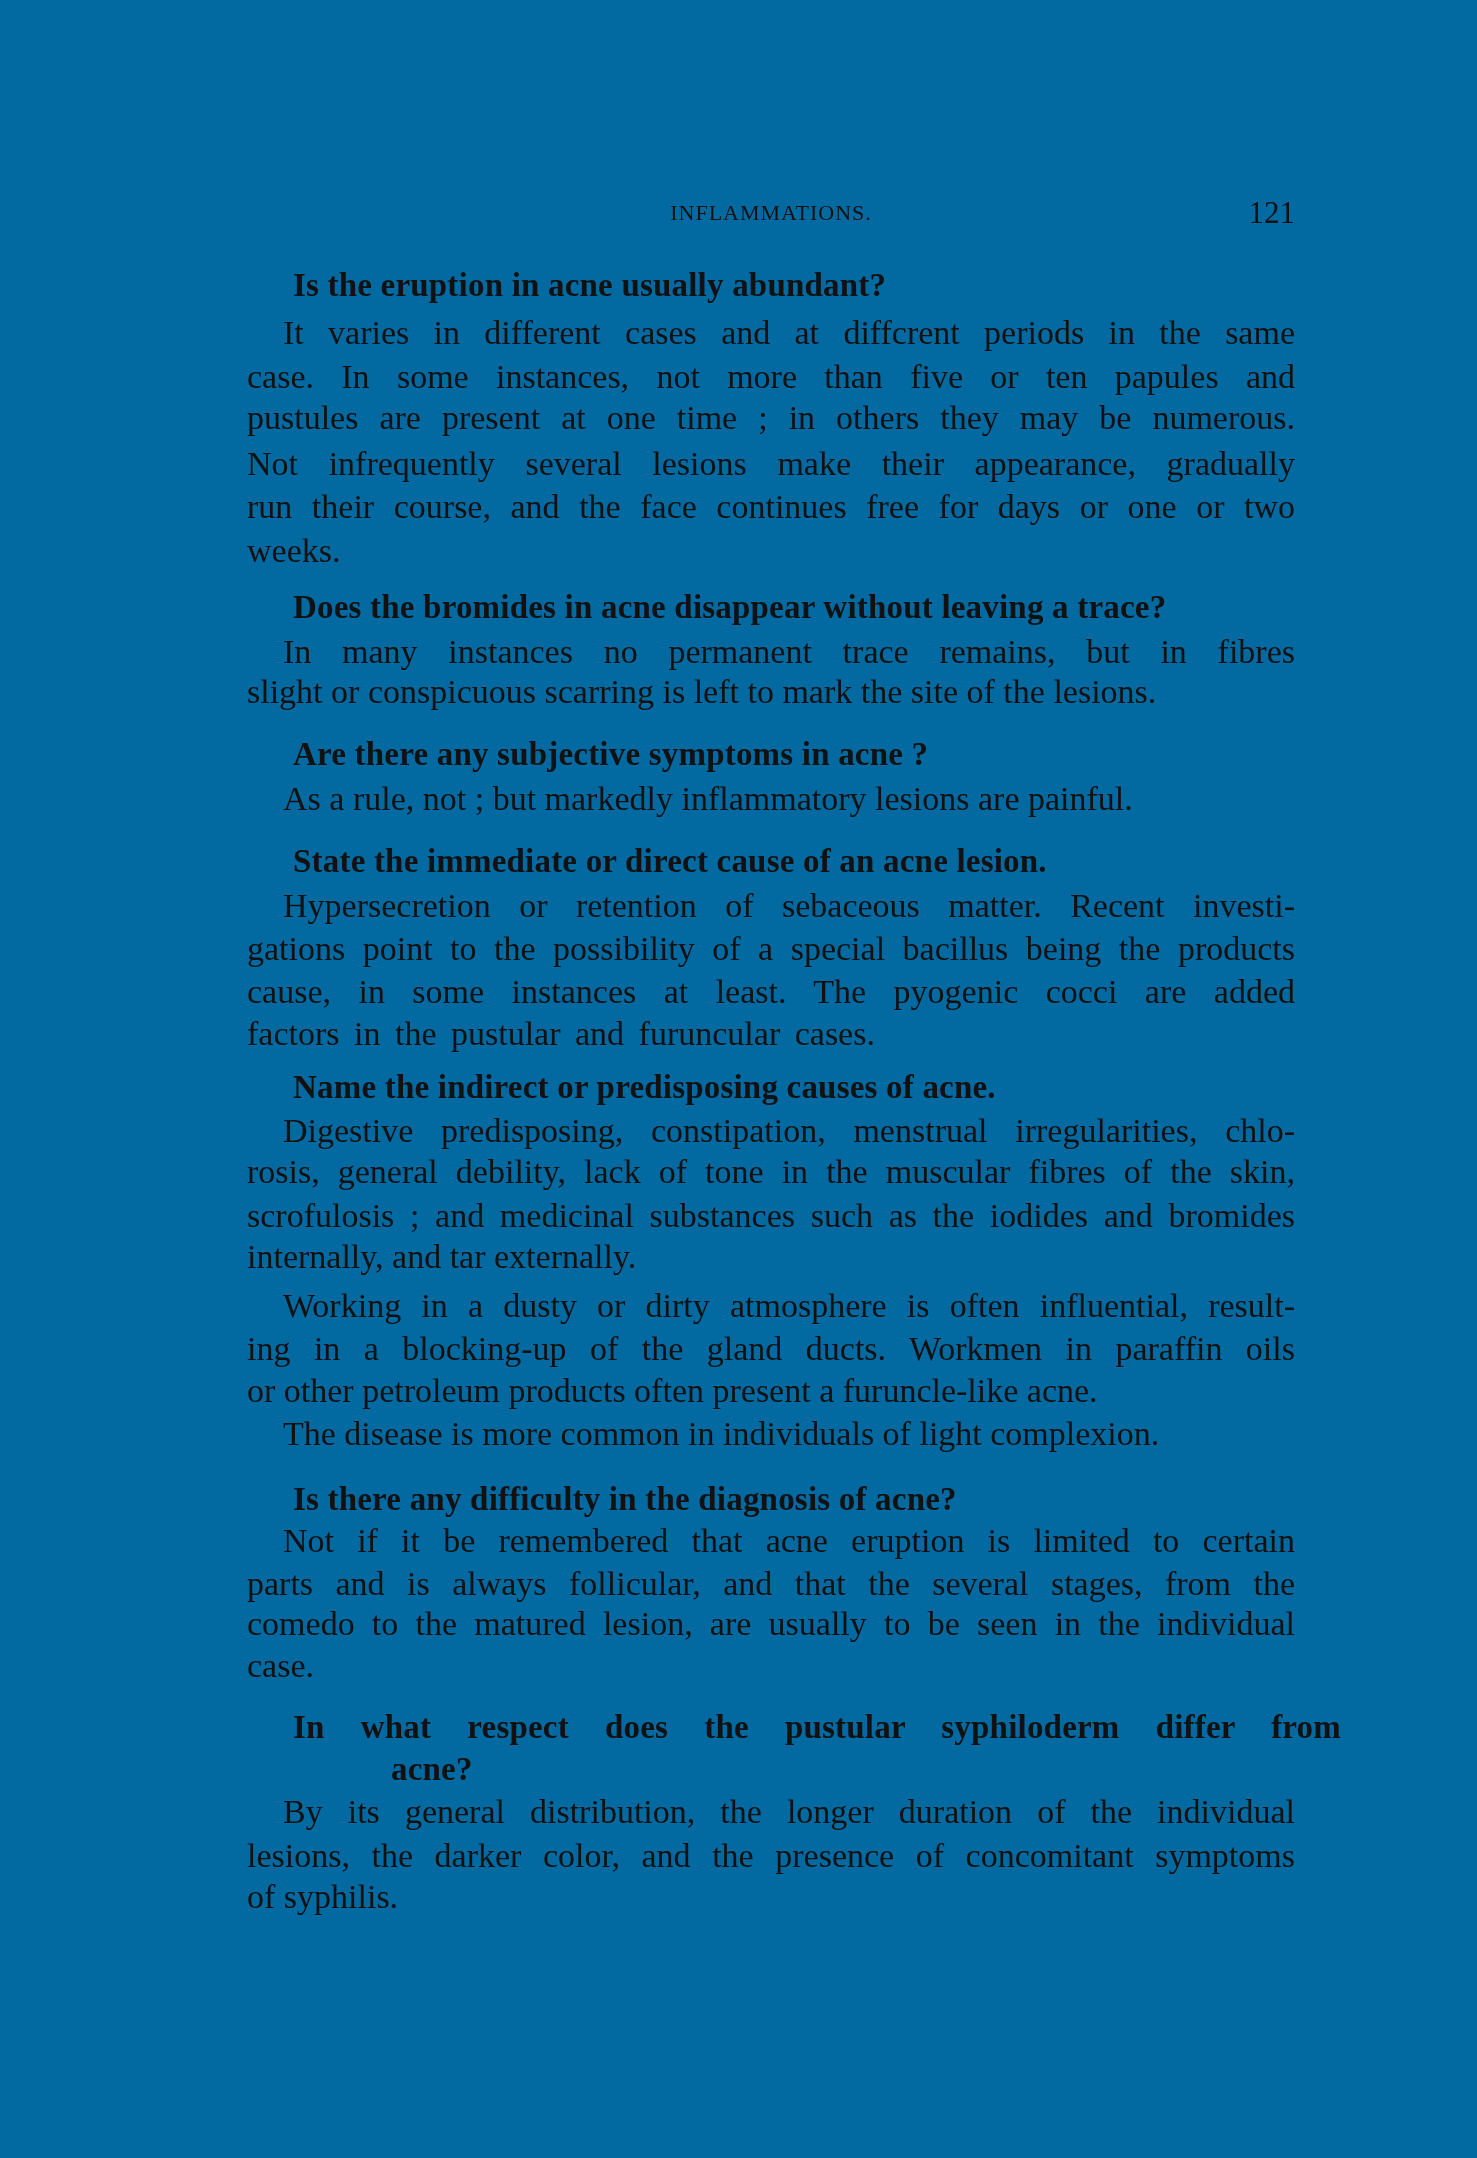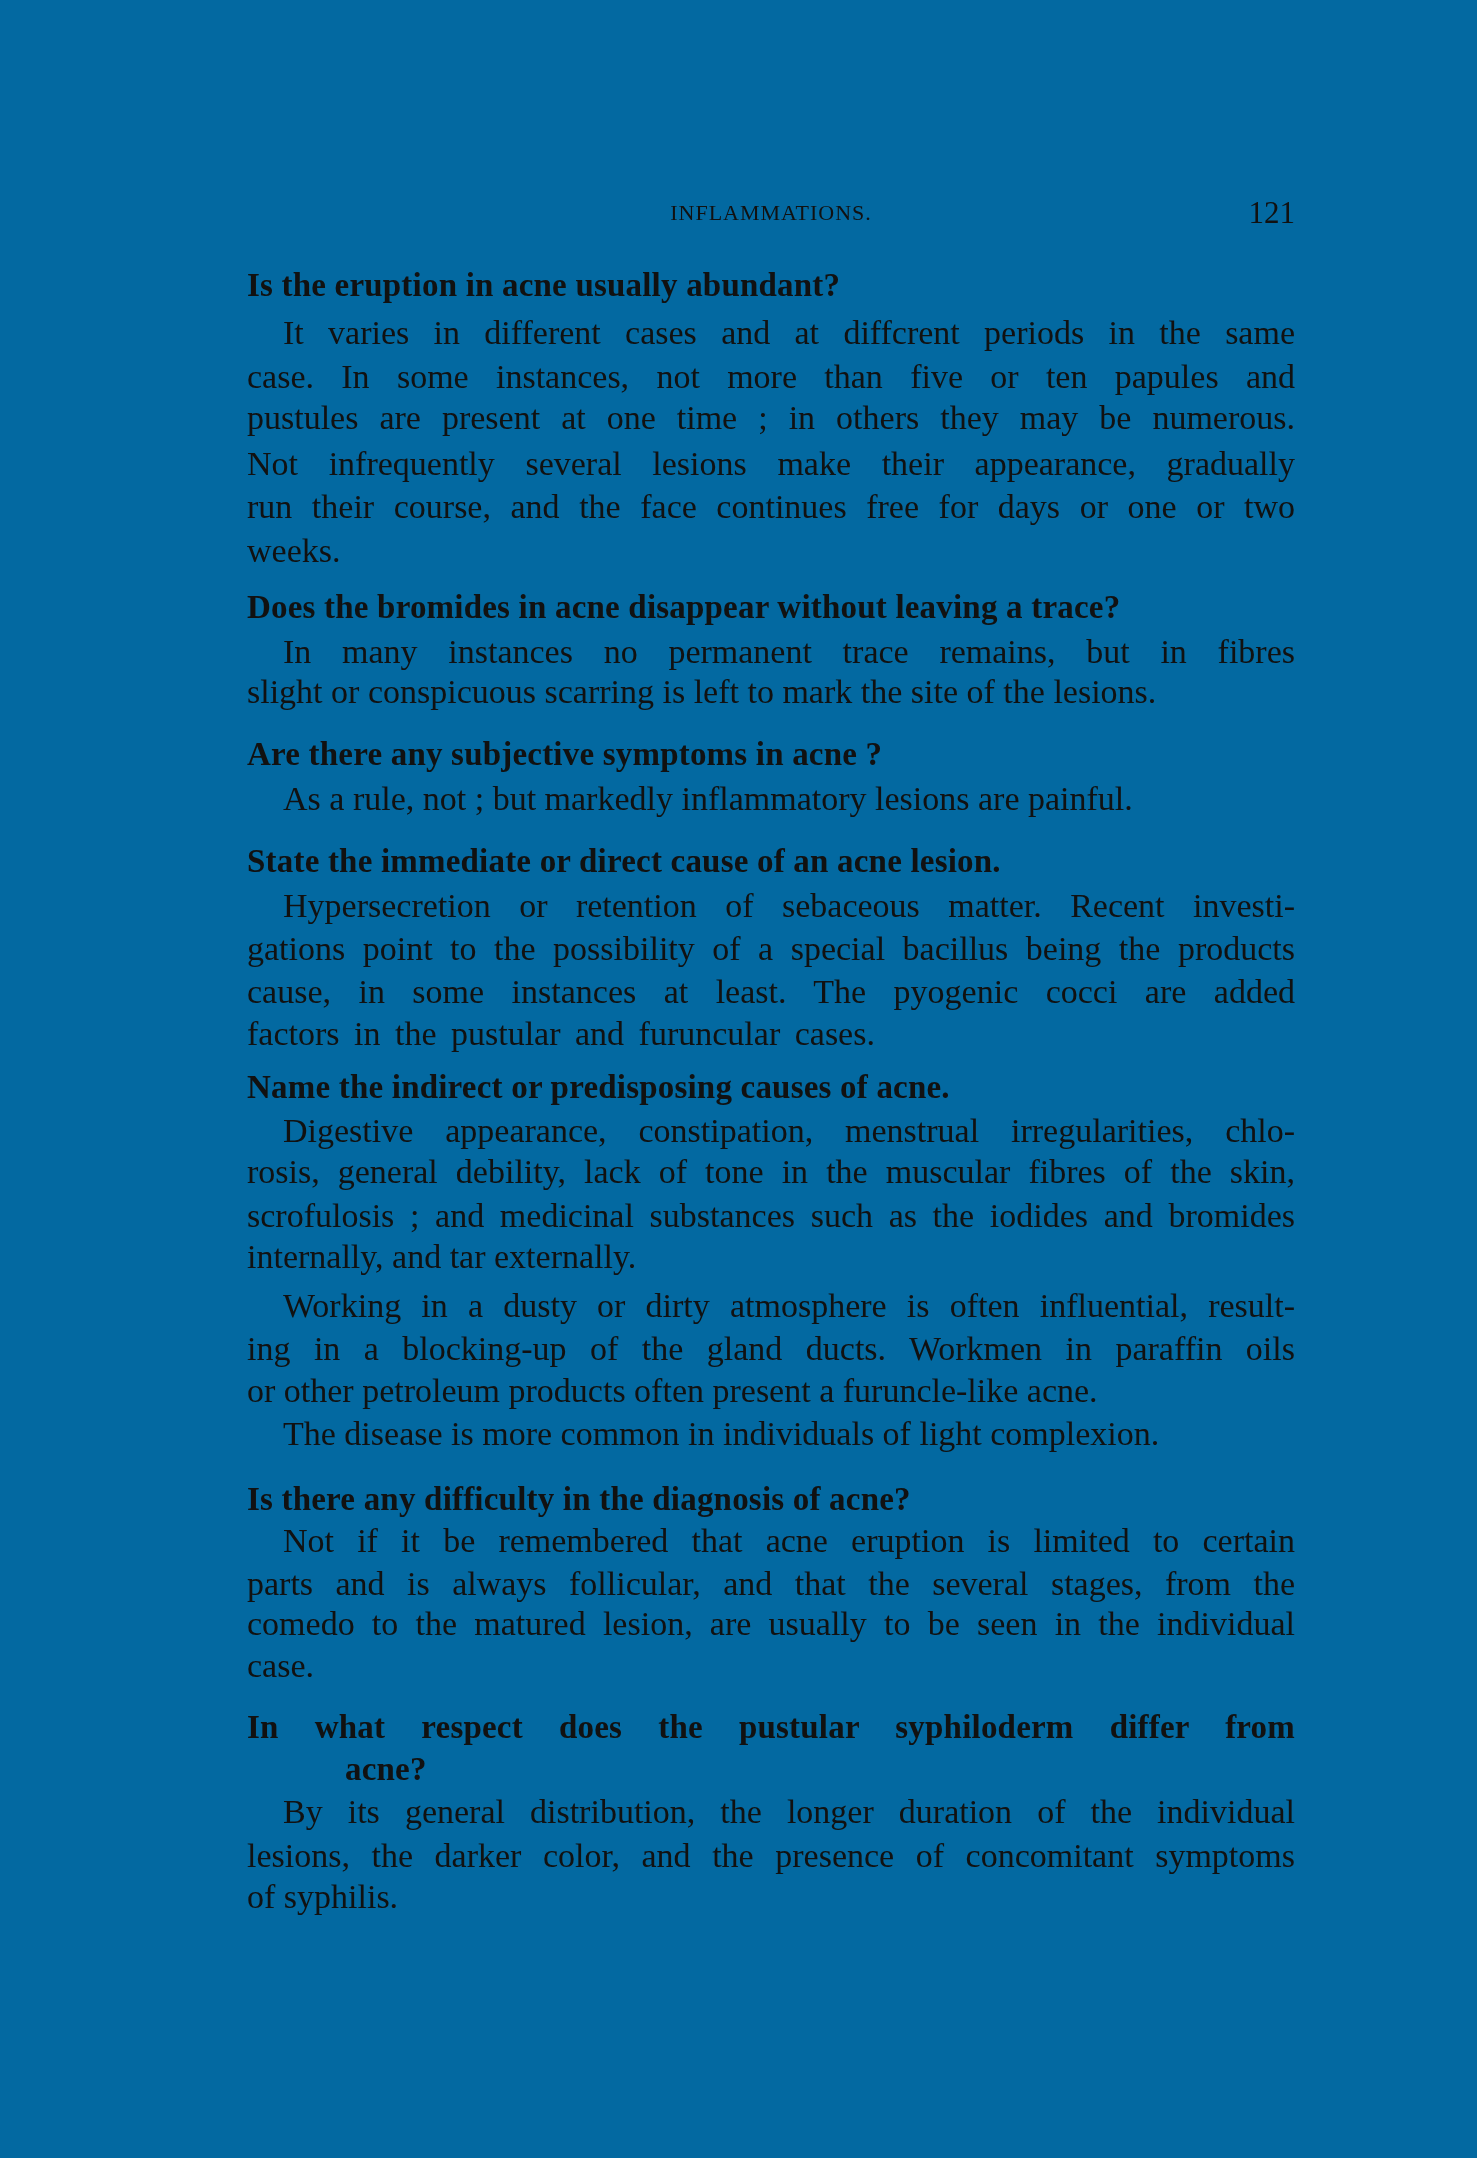--- a/index.html
+++ b/index.html
@@ -64,20 +64,21 @@
     width: 1012px;
   }
   .line.hang {
     left: 345px;
     width: 950px;
   }
   .q {
     font-weight: bold;
     font-size: 33px;
     letter-spacing: 0.2px;
+    margin-left: 46px;
   }
   .a {
     font-weight: normal;
   }
 </style>
 </head>
 <body>
 
 <div class="page">
 
@@ -101,21 +102,21 @@
   <div class="line q" style="top:734px">Are there any subjective symptoms in acne ?</div>
   <div class="line a ind" style="top:779px">As a rule, not ; but markedly inflammatory lesions are painful.</div>
 
   <div class="line q" style="top:841px">State the immediate or direct cause of an acne lesion.</div>
   <div class="line a j ind" style="top:886px">Hypersecretion or retention of sebaceous matter. Recent investi-</div>
   <div class="line a j" style="top:929px">gations point to the possibility of a special bacillus being the products</div>
   <div class="line a j" style="top:972px">cause, in some instances at least. The pyogenic cocci are added</div>
   <div class="line q" style="top:1067px">Name the indirect or predisposing causes of acne.</div>
 
   <div class="line a" style="top:1014px; word-spacing:6px">factors in the pustular and furuncular cases.</div>
-  <div class="line a j ind" style="top:1111px">Digestive appearance, constipation, menstrual irregularities, chlo-</div>
+  <div class="line a j ind" style="top:1111px">Digestive predisposing, constipation, menstrual irregularities, chlo-</div>
   <div class="line a j" style="top:1152px">rosis, general debility, lack of tone in the muscular fibres of the skin,</div>
   <div class="line a j" style="top:1196px">scrofulosis ; and medicinal substances such as the iodides and bromides</div>
   <div class="line a" style="top:1237px">internally, and tar externally.</div>
   <div class="line a j ind" style="top:1286px">Working in a dusty or dirty atmosphere is often influential, result-</div>
   <div class="line a j" style="top:1329px">ing in a blocking-up of the gland ducts. Workmen in paraffin oils</div>
   <div class="line a" style="top:1371px">or other petroleum products often present a furuncle-like acne.</div>
   <div class="line a ind" style="top:1414px">The disease is more common in individuals of light complexion.</div>
 
   <div class="line q" style="top:1479px">Is there any difficulty in the diagnosis of acne?</div>
   <div class="line a j ind" style="top:1521px">Not if it be remembered that acne eruption is limited to certain</div>

